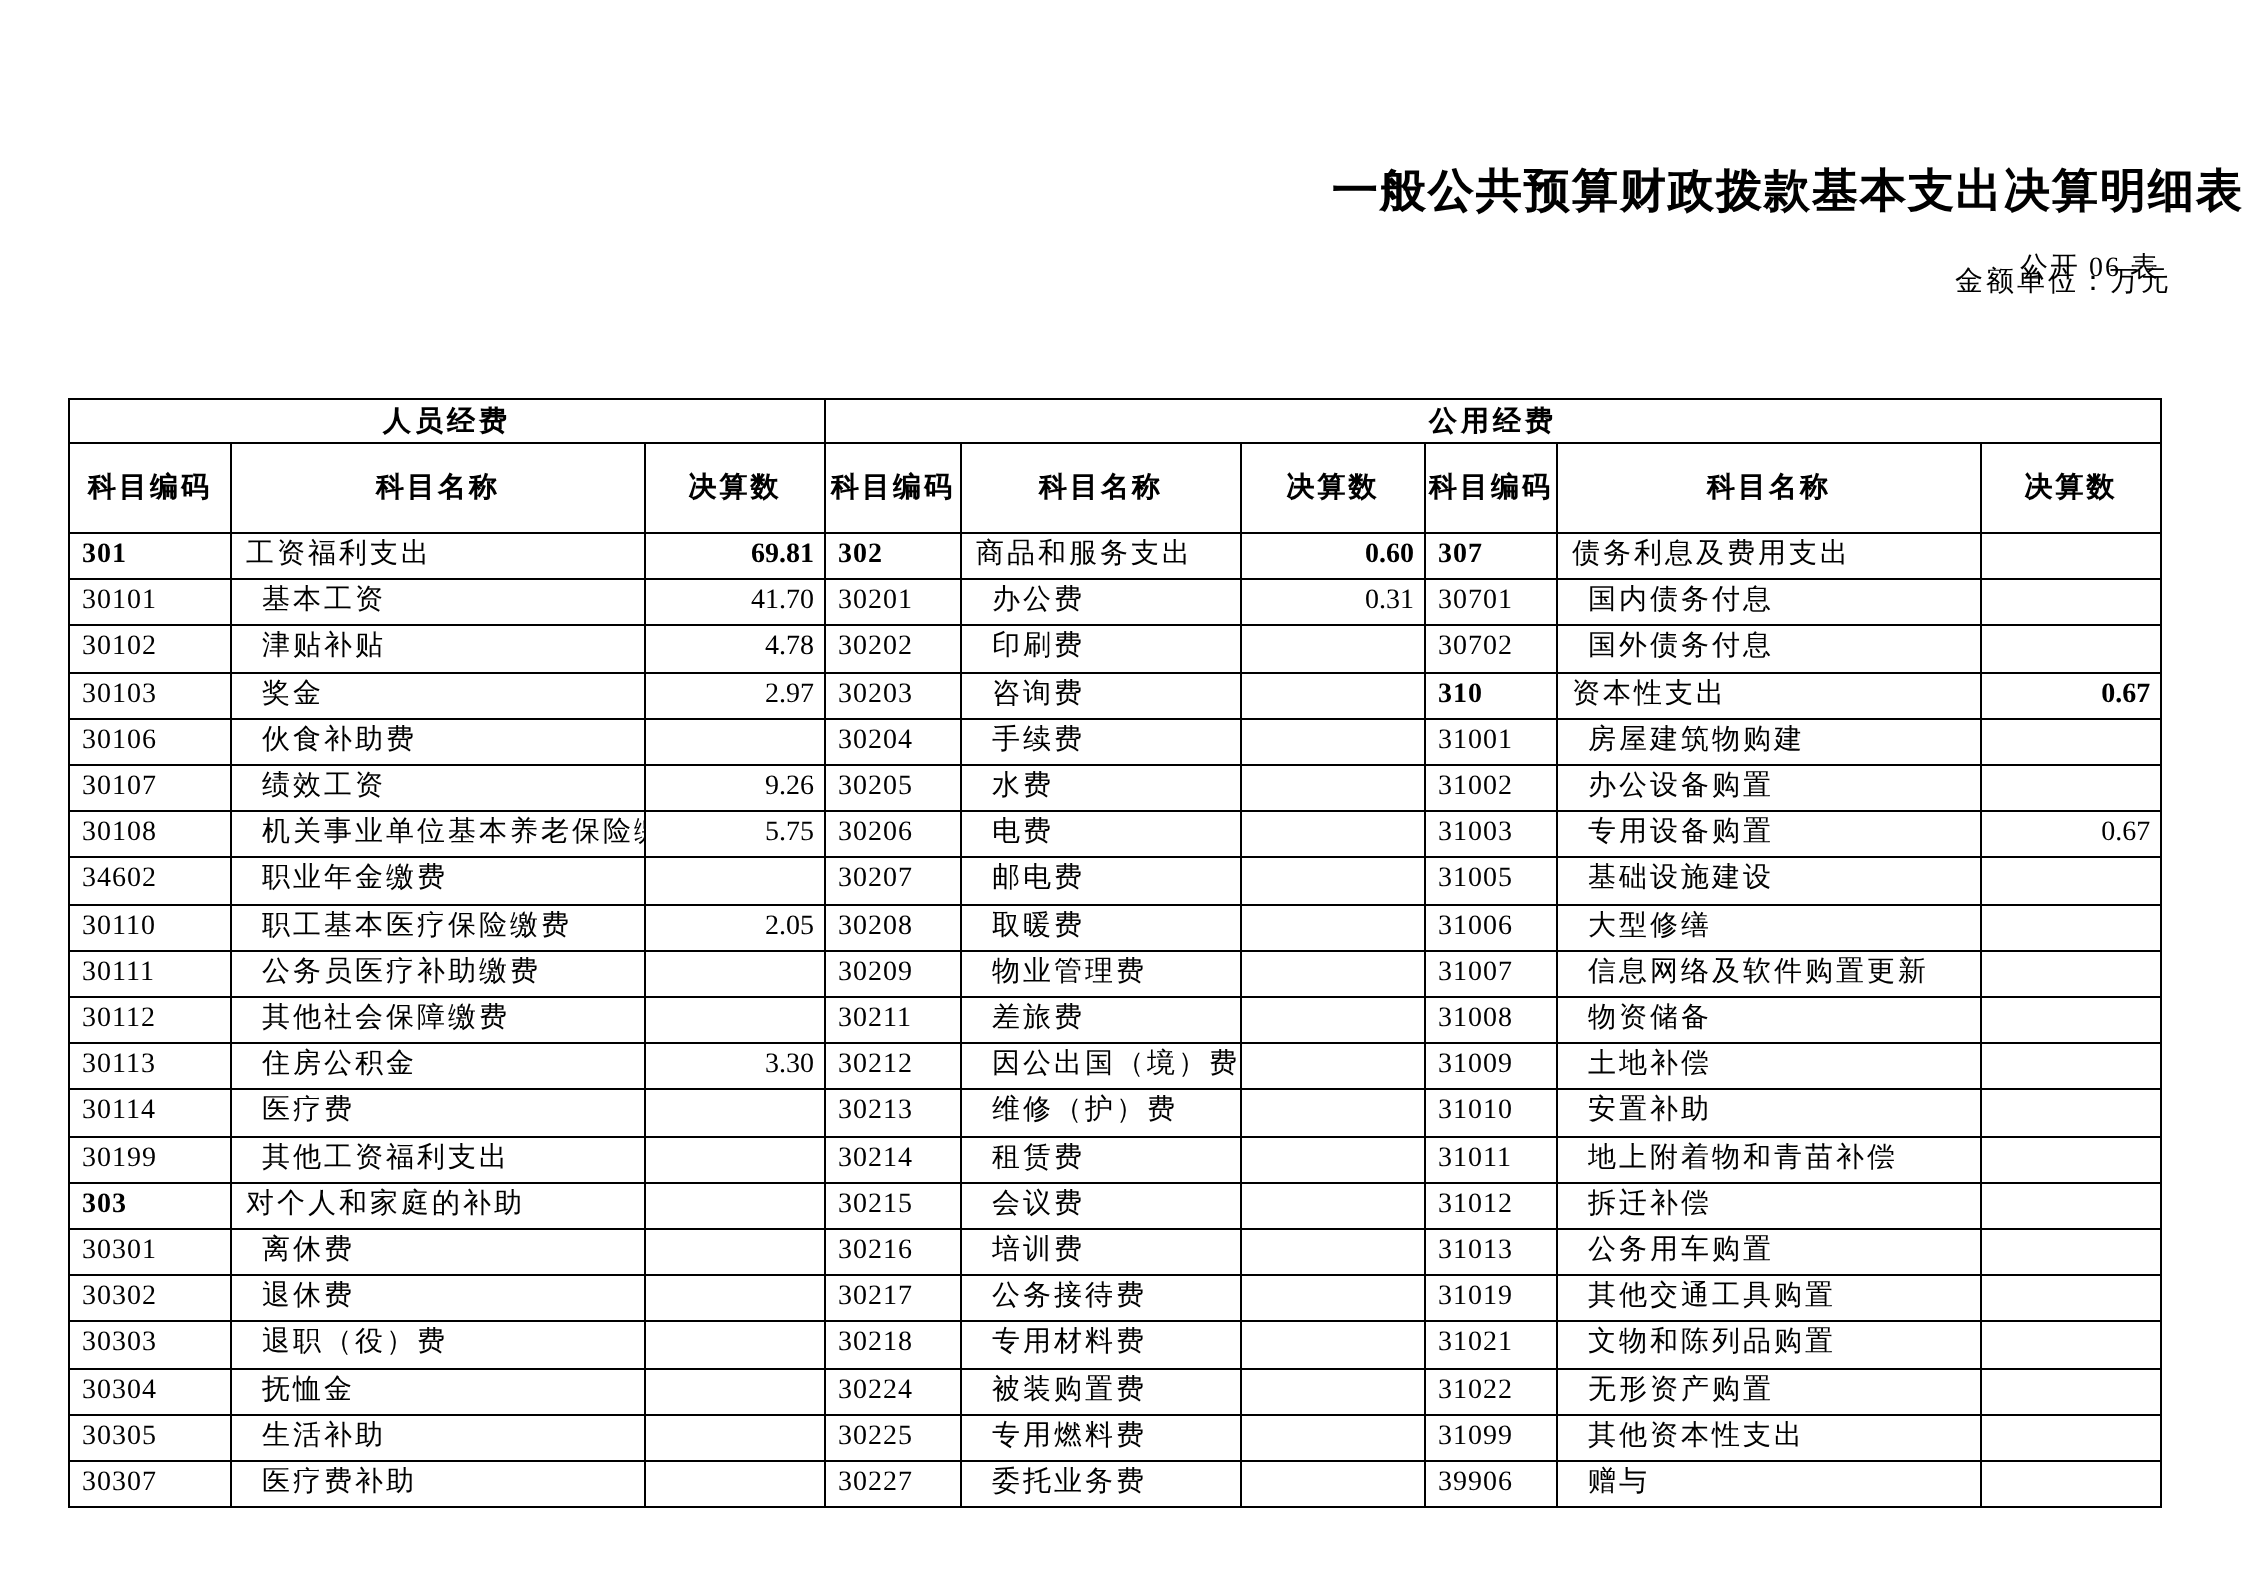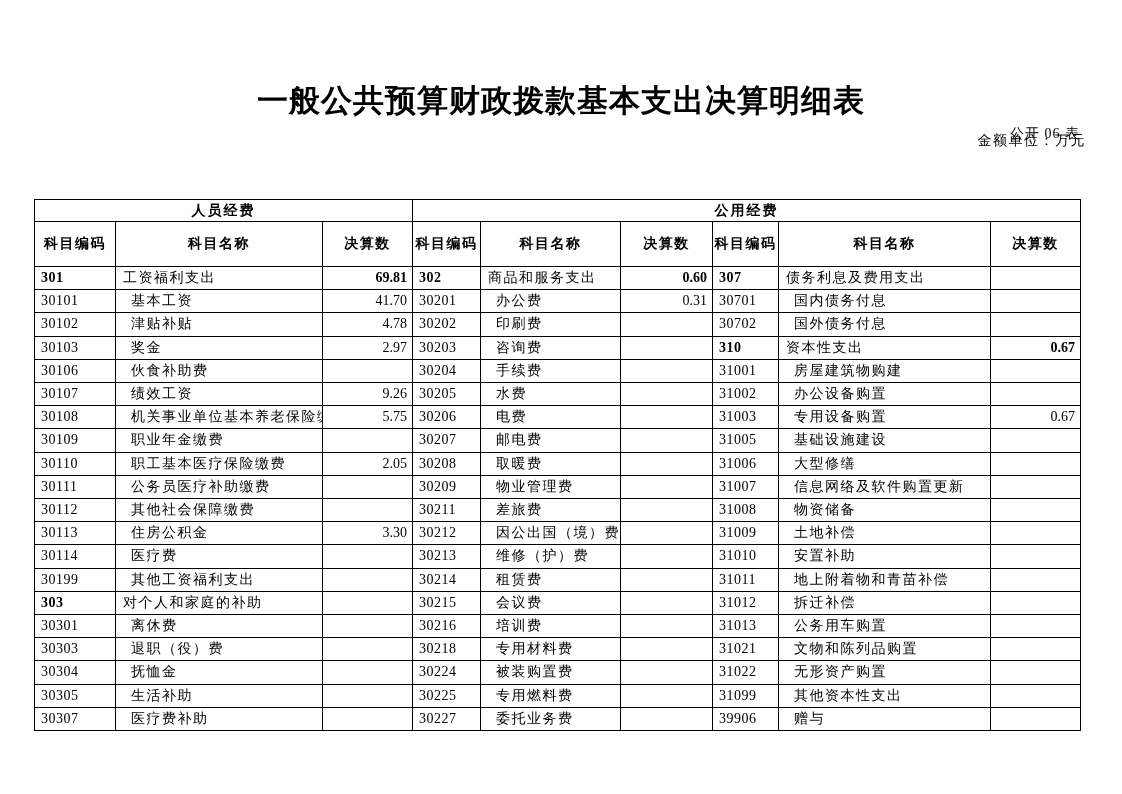--- a/index.html
+++ b/index.html
@@ -2,21 +2,21 @@
 <html><head>
 <meta charset="utf-8">
 <style>
   html,body { margin:0; padding:0; background:#ffffff; }
   .page {
     position:relative; width:1122px; height:794px; background:#ffffff;
     color:#000; font-family:"Liberation Serif", serif; overflow:hidden;
   }
   .title {
     position:absolute; top:80px; left:0; width:100%;
-    text-align:center; font-size:31px; font-weight:bold; letter-spacing:1px;
+    text-align:right; font-size:23px; font-weight:bold; letter-spacing:1px;
   }
   .form-no {
     position:absolute; top:106px; right:42px; font-size:14px; letter-spacing:1px;margin-top:19px;
   }
   .dept {
     position:absolute; top:128px; left:40px; font-size:14px; letter-spacing:1.5px;
   }
   .unit {
     position:absolute; top:132px; right:36px; font-size:14px; letter-spacing:1.5px;
   }
@@ -148,21 +148,21 @@
           <td class="cell-name lv1">机关事业单位基本养老保险缴费</td>
           <td class="cell-value">5.75</td>
           <td class="cell-code">30206</td>
           <td class="cell-name lv1">电费</td>
           <td class="cell-value"></td>
           <td class="cell-code">31003</td>
           <td class="cell-name lv1">专用设备购置</td>
           <td class="cell-value">0.67</td>
         </tr>
         <tr>
-          <td class="cell-code">30109</td>
+          <td class="cell-code">34602</td>
           <td class="cell-name lv1">职业年金缴费</td>
           <td class="cell-value"></td>
           <td class="cell-code">30207</td>
           <td class="cell-name lv1">邮电费</td>
           <td class="cell-value"></td>
           <td class="cell-code">31005</td>
           <td class="cell-name lv1">基础设施建设</td>
           <td class="cell-value"></td>
         </tr>
         <tr>
@@ -247,20 +247,31 @@
           <td class="cell-name lv1">离休费</td>
           <td class="cell-value"></td>
           <td class="cell-code">30216</td>
           <td class="cell-name lv1">培训费</td>
           <td class="cell-value"></td>
           <td class="cell-code">31013</td>
           <td class="cell-name lv1">公务用车购置</td>
           <td class="cell-value"></td>
         </tr>
         <tr>
+          <td class="cell-code">30302</td>
+          <td class="cell-name lv1">退休费</td>
+          <td class="cell-value"></td>
+          <td class="cell-code">30217</td>
+          <td class="cell-name lv1">公务接待费</td>
+          <td class="cell-value"></td>
+          <td class="cell-code">31019</td>
+          <td class="cell-name lv1">其他交通工具购置</td>
+          <td class="cell-value"></td>
+        </tr>
+        <tr>
           <td class="cell-code">30303</td>
           <td class="cell-name lv1">退职（役）费</td>
           <td class="cell-value"></td>
           <td class="cell-code">30218</td>
           <td class="cell-name lv1">专用材料费</td>
           <td class="cell-value"></td>
           <td class="cell-code">31021</td>
           <td class="cell-name lv1">文物和陈列品购置</td>
           <td class="cell-value"></td>
         </tr>

